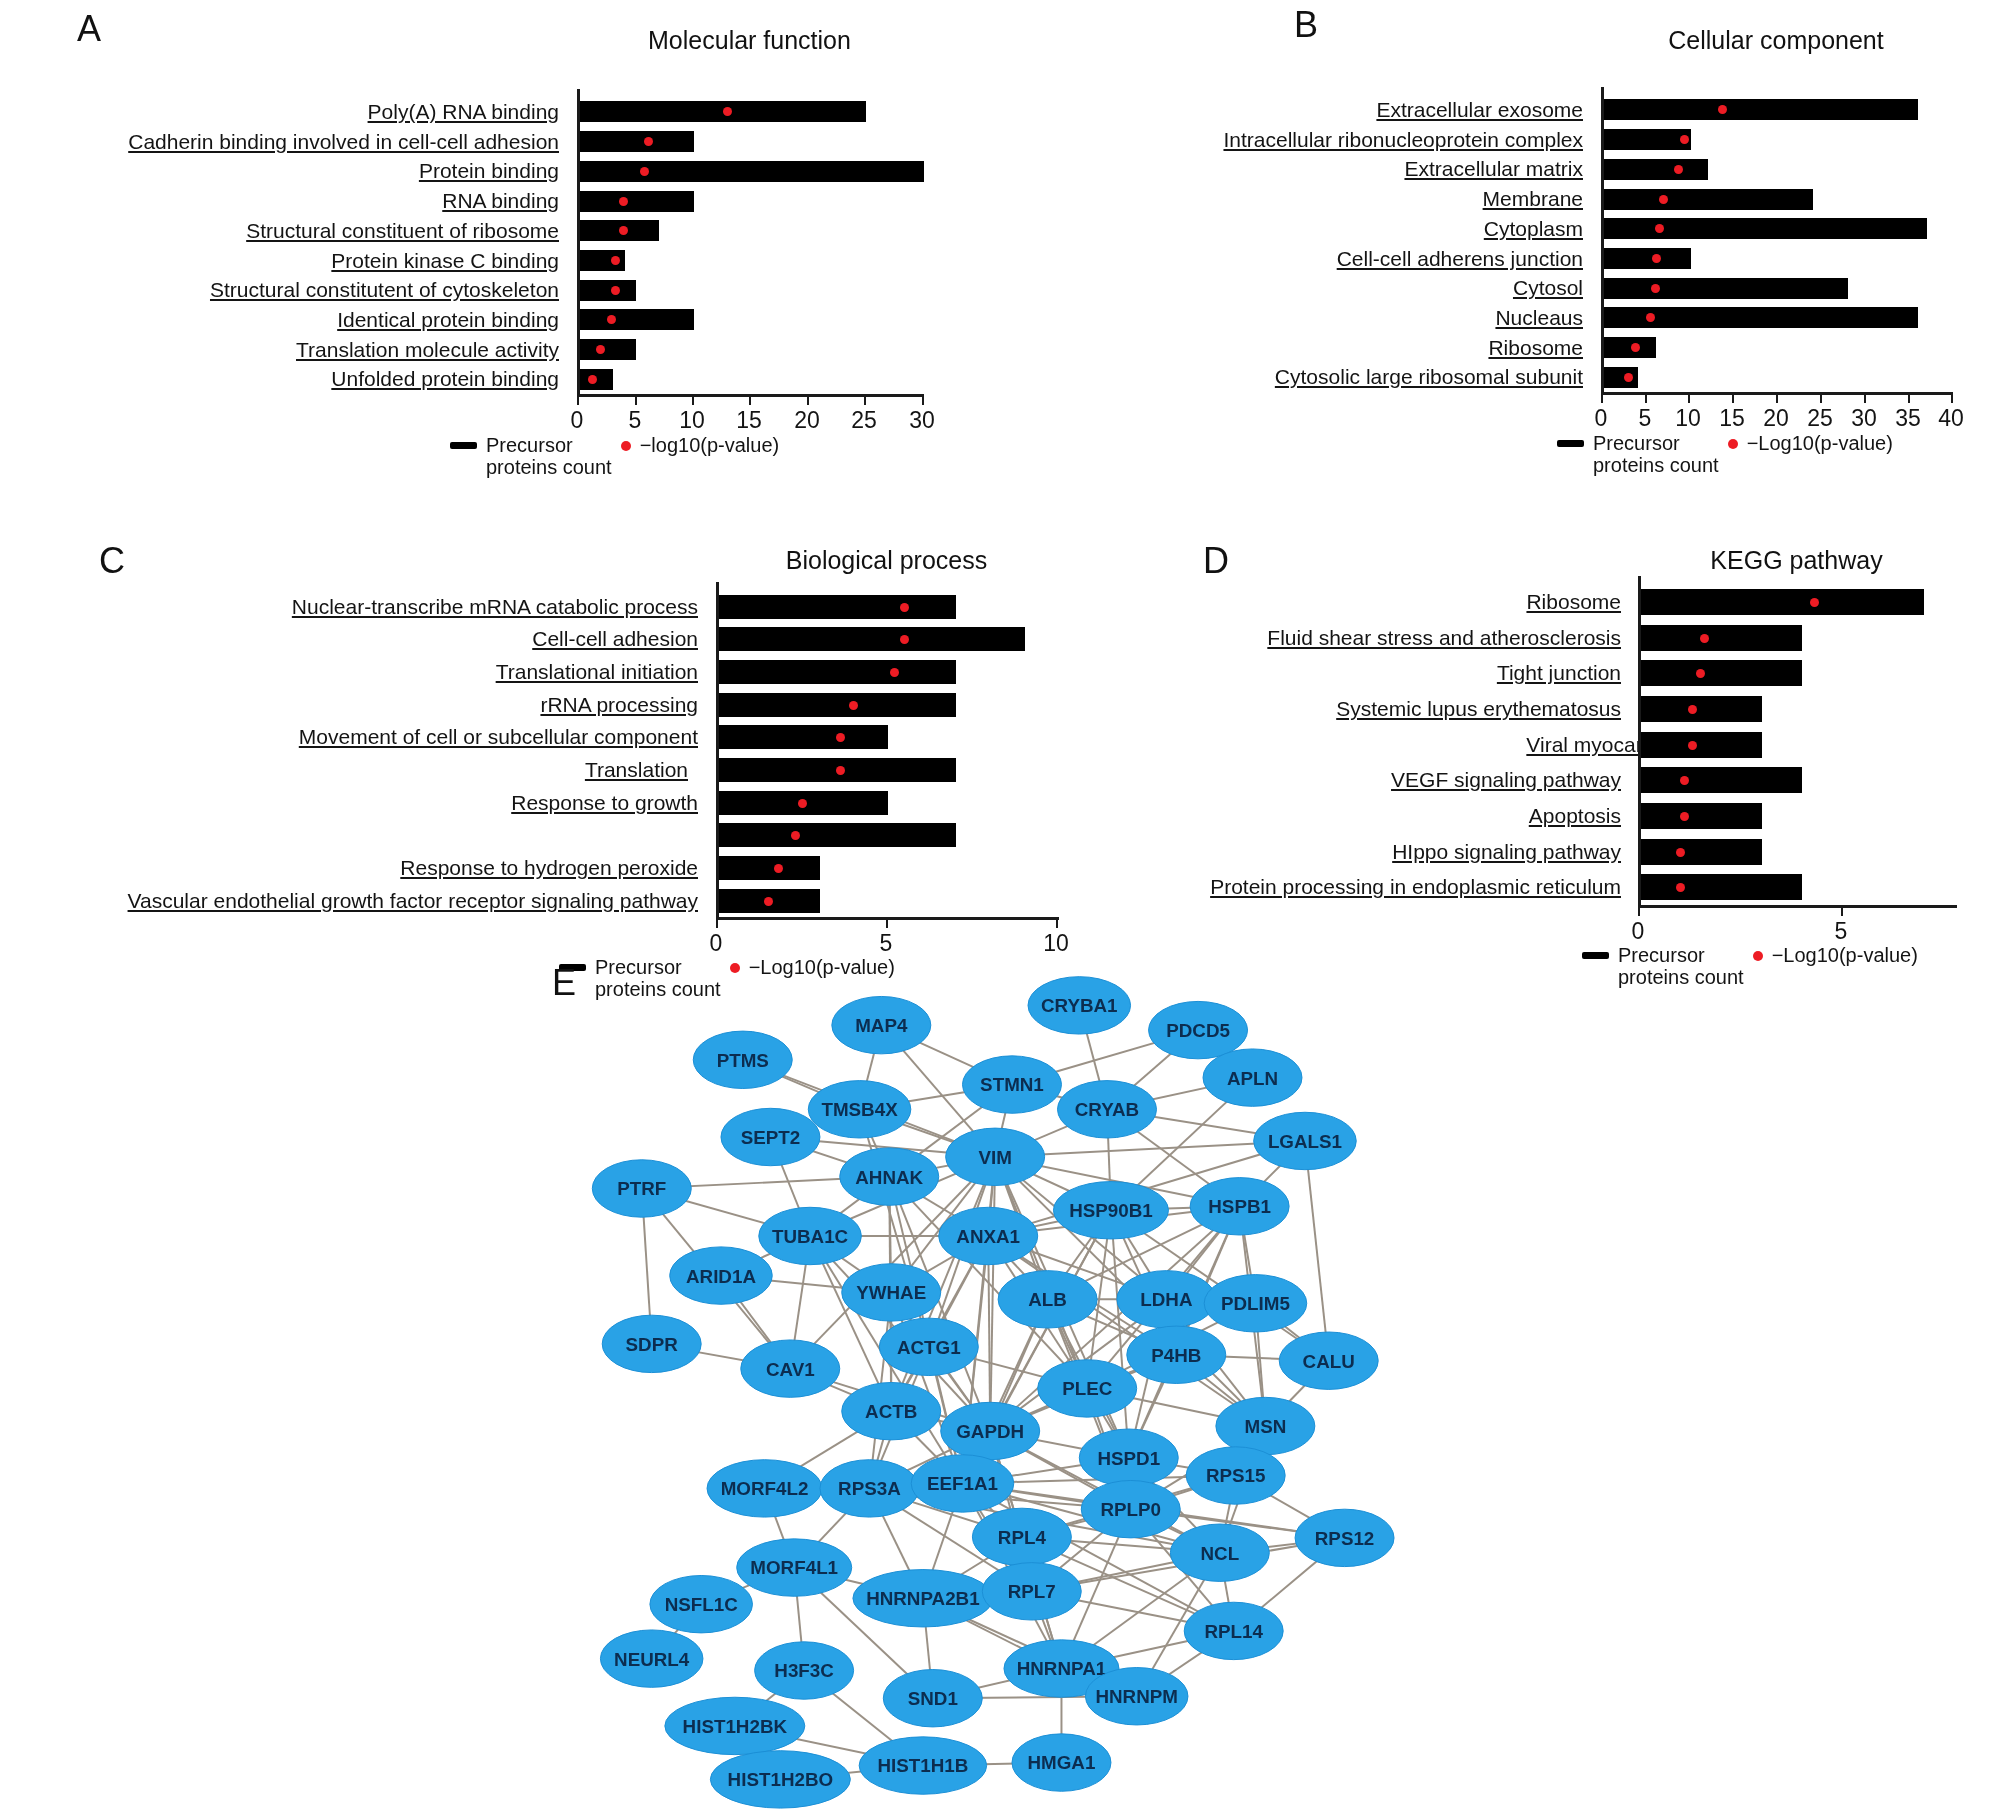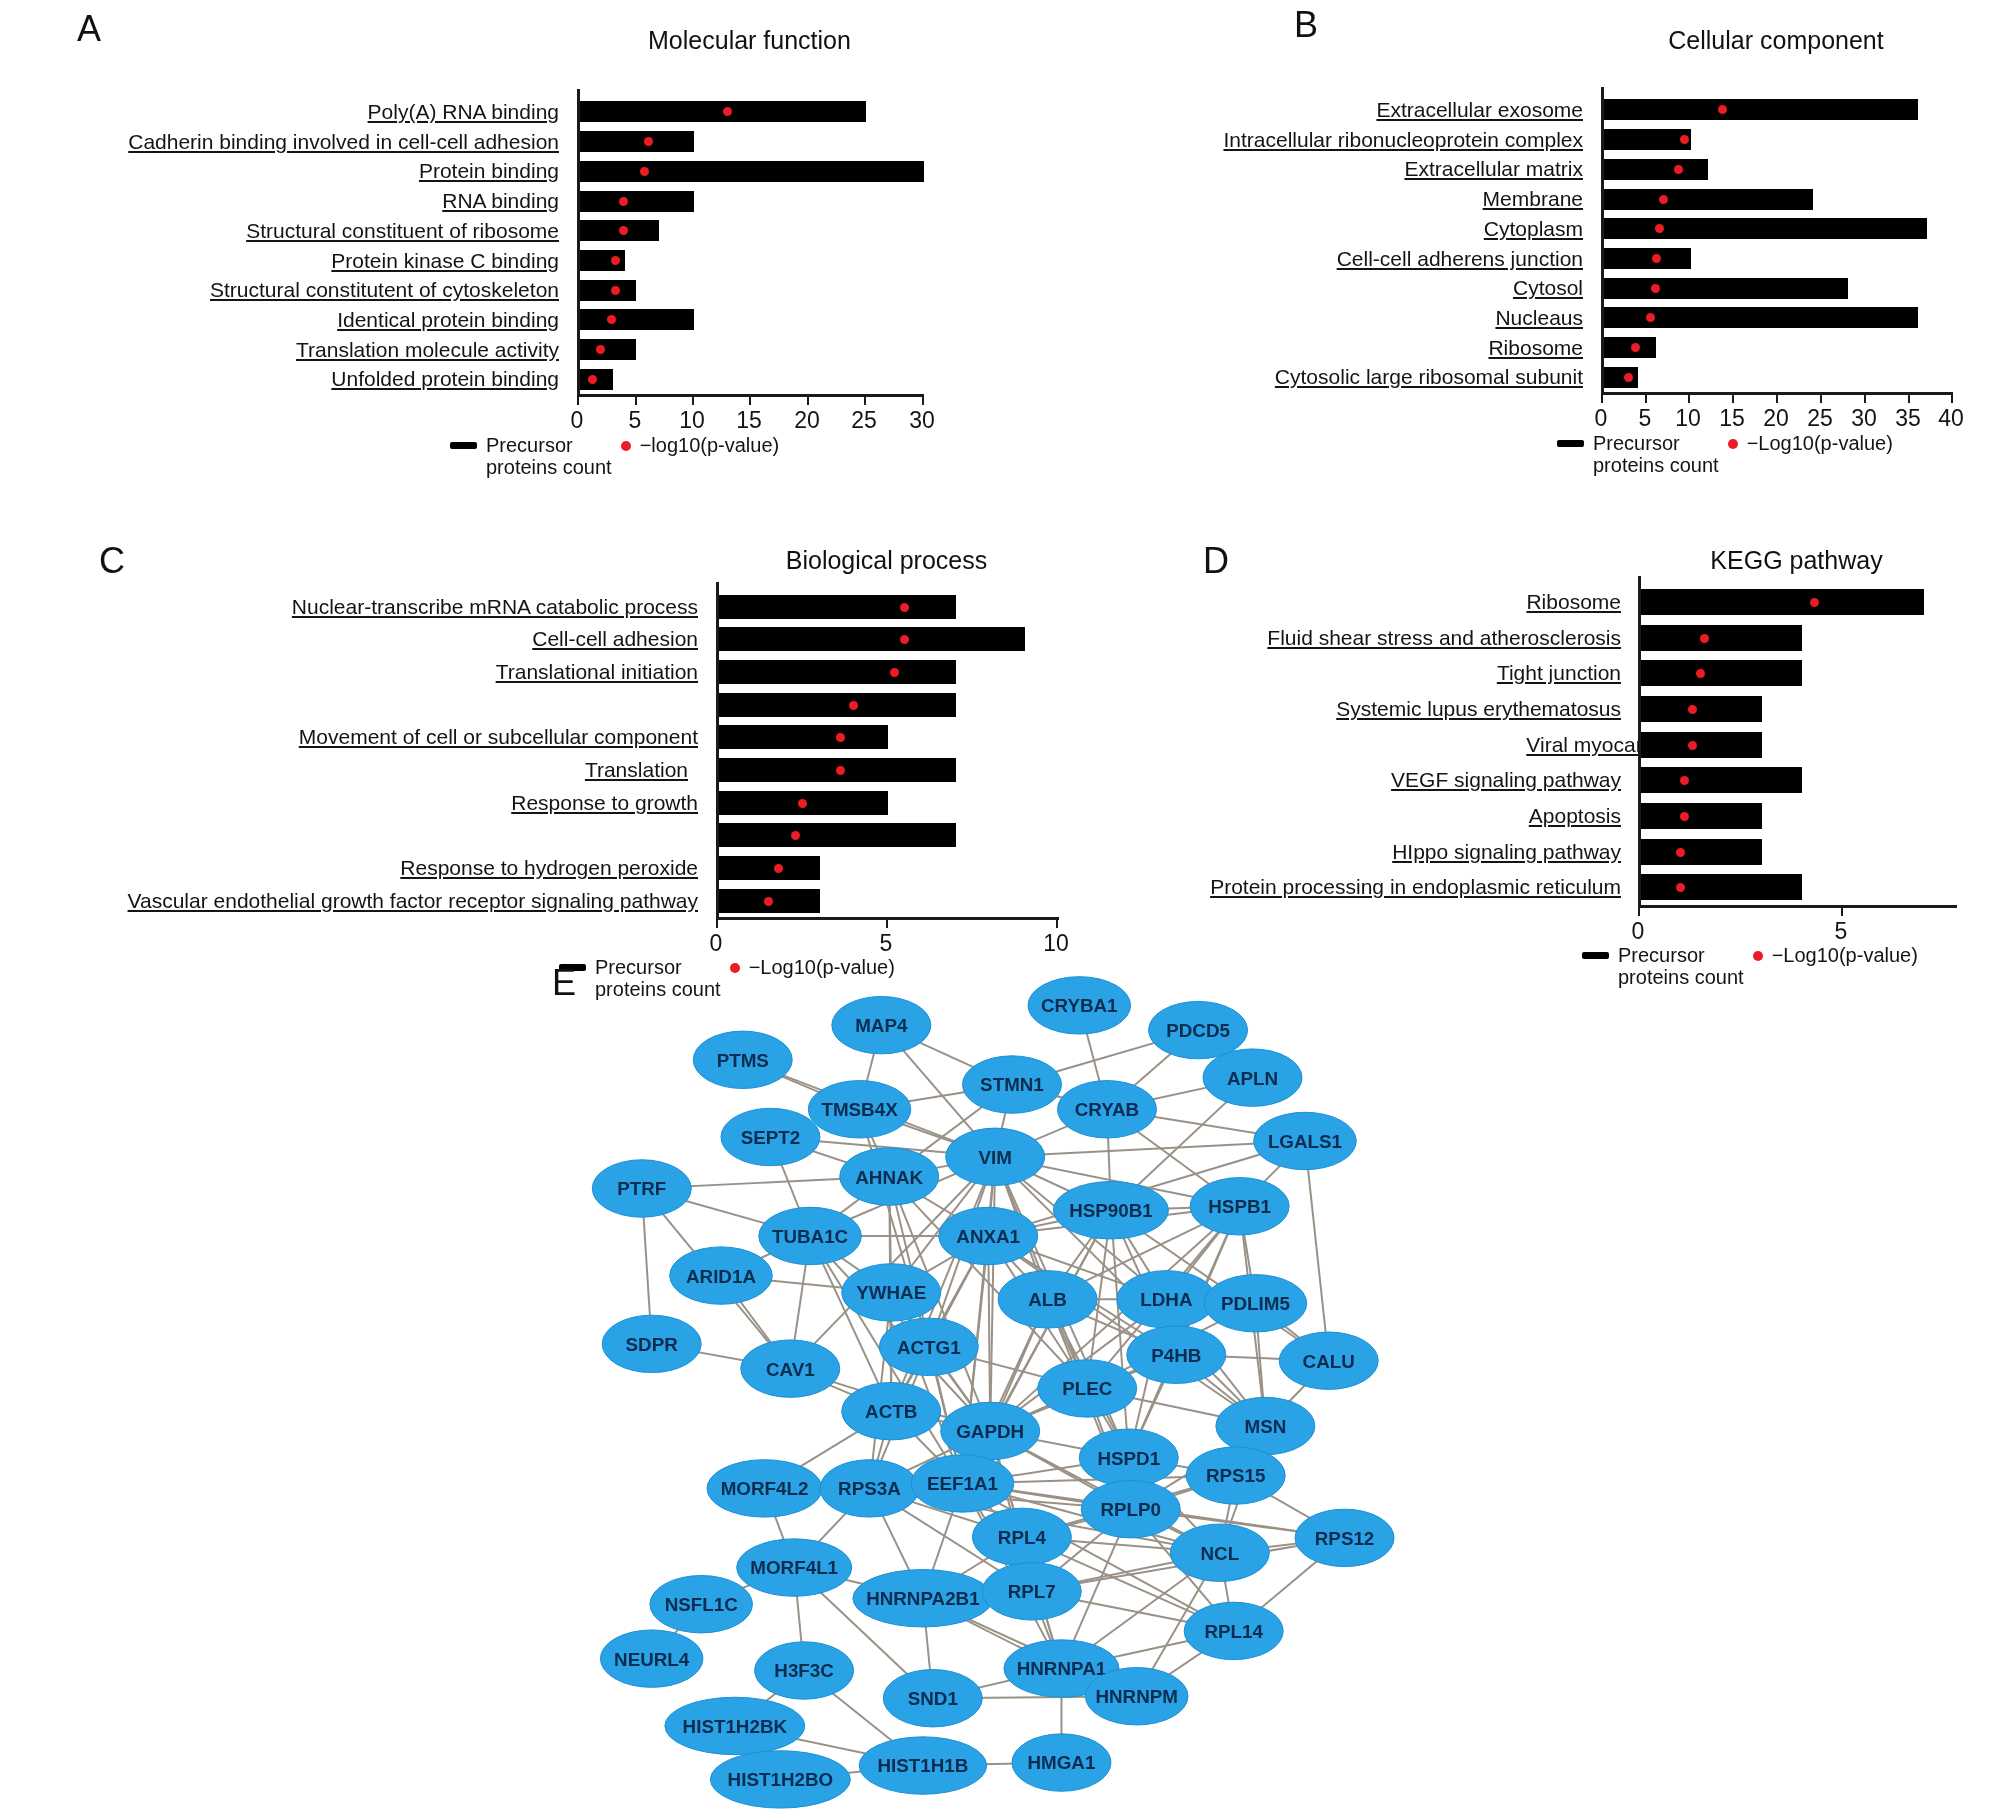--- a/index.html
+++ b/index.html
@@ -166,20 +166,21 @@
       <div class="pdot" style="left: 182px; background: rgb(237, 28, 36);"></div>
     </div>
     <div class="cat-label" style="left: 10px; width: 688px; top: 626px;">Cell-cell adhesion</div>
     <div class="bar" style="left: 718px; top: 627px; width: 307px; height: 24px; background: rgb(0, 0, 0);">
       <div class="pdot" style="left: 182px; background: rgb(237, 28, 36);"></div>
     </div>
     <div class="cat-label" style="left: 10px; width: 688px; top: 659px;">Translational initiation</div>
     <div class="bar" style="left: 718px; top: 660px; width: 238px; height: 24px; background: rgb(0, 0, 0);">
       <div class="pdot" style="left: 172px; background: rgb(237, 28, 36);"></div>
     </div>
+    <div class="cat-label" style="left: 10px; width: 688px; top: 692px;">rRNA processing</div>
     <div class="bar" style="left: 718px; top: 693px; width: 238px; height: 24px; background: rgb(0, 0, 0);">
       <div class="pdot" style="left: 131px; background: rgb(237, 28, 36);"></div>
     </div>
     <div class="cat-label" style="left: 10px; width: 688px; top: 724px;">Movement of cell or subcellular component</div>
     <div class="bar" style="left: 718px; top: 725px; width: 170px; height: 24px; background: rgb(0, 0, 0);">
       <div class="pdot" style="left: 118px; background: rgb(237, 28, 36);"></div>
     </div>
     <div class="cat-label" style="left: 0; width: 688px; top: 757px;">Translation</div>
     <div class="bar" style="left: 718px; top: 758px; width: 238px; height: 24px; background: rgb(0, 0, 0);">
       <div class="pdot" style="left: 118px; background: rgb(237, 28, 36);"></div>

